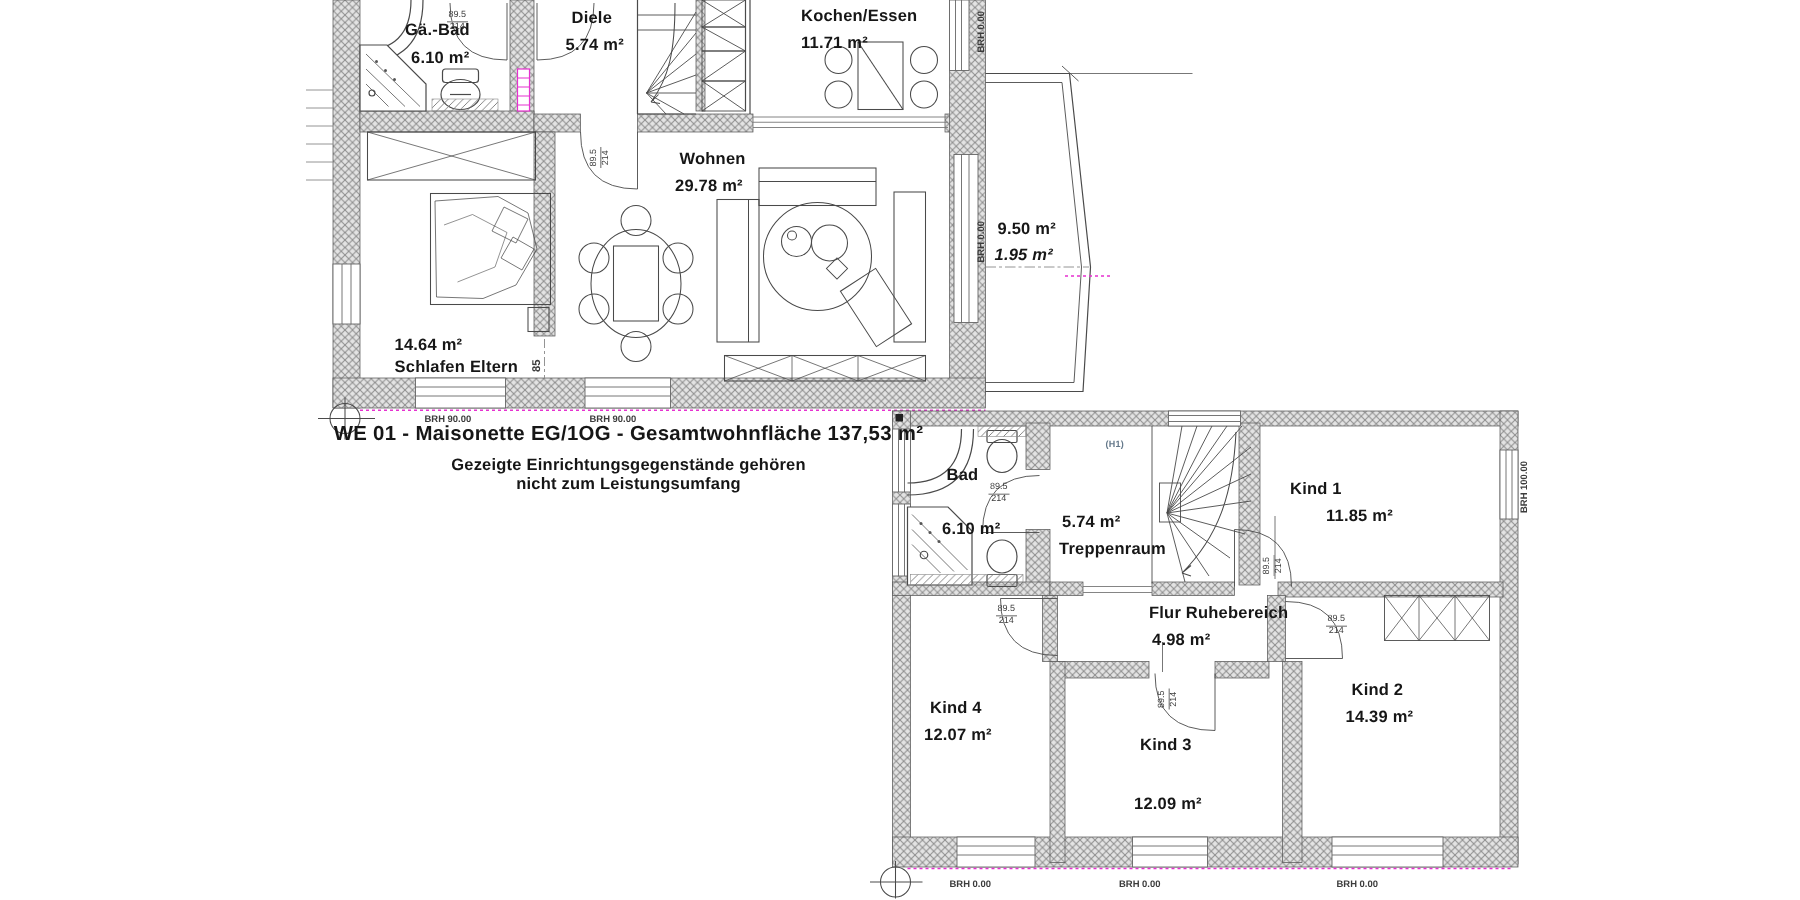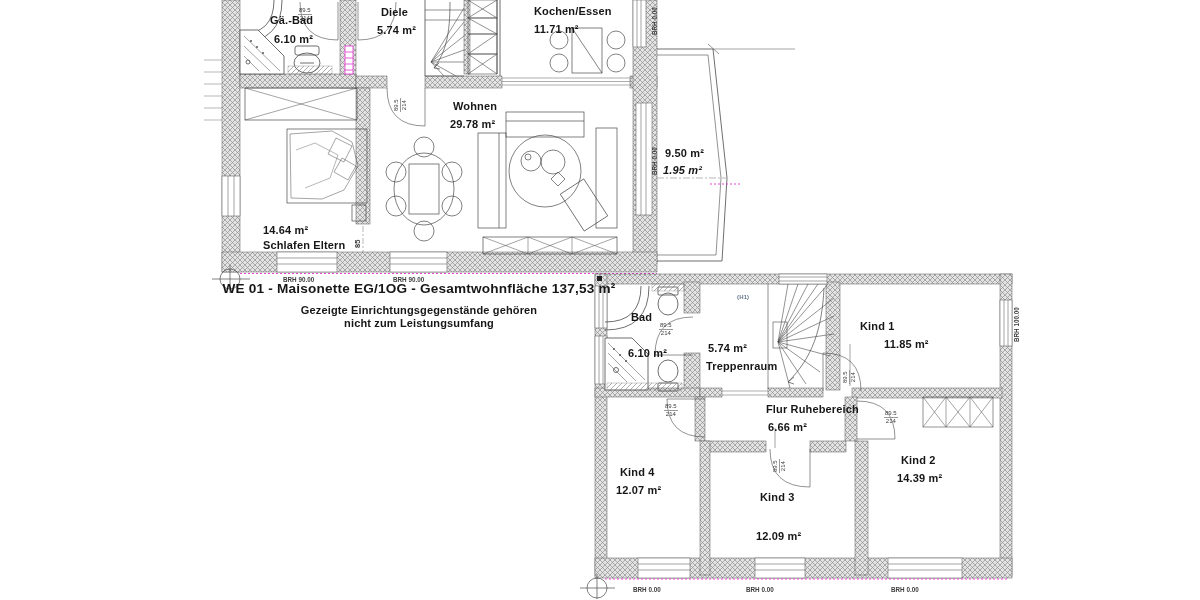--- a/index.html
+++ b/index.html
@@ -285,21 +285,21 @@
 </div>
 
 <div>
   <div class="t" style="left:631px;top:311px;">Bad</div>
   <div class="t" style="left:628px;top:347px;">6.10 m²</div>
   <div class="t" style="left:706px;top:324px;margin-top:36px;">Treppenraum</div>
   <div class="t" style="left:708px;top:342px;">5.74 m²</div>
   <div class="t" style="left:860px;top:320px;">Kind 1</div>
   <div class="t" style="left:884px;top:338px;">11.85 m²</div>
   <div class="t" style="left:766px;top:403px;">Flur Ruhebereich</div>
-  <div class="t" style="left:768px;top:421px;">6.66 m²</div>
+  <div class="t" style="left:768px;top:421px;">4.98 m²</div>
   <div class="t" style="left:620px;top:466px;">Kind 4</div>
   <div class="t" style="left:616px;top:484px;">12.07 m²</div>
   <div class="t" style="left:760px;top:491px;">Kind 3</div>
   <div class="t" style="left:756px;top:530px;">12.09 m²</div>
   <div class="t" style="left:901px;top:454px;">Kind 2</div>
   <div class="t" style="left:897px;top:472px;">14.39 m²</div>
   <div class="t ref" style="left:737px;top:291px;position:absolute;">(H1)</div>
   <div class="t s" style="left:633px;top:584px;">BRH 0.00</div>
   <div class="t s" style="left:746px;top:584px;">BRH 0.00</div>
   <div class="t s" style="left:891px;top:584px;">BRH 0.00</div>

